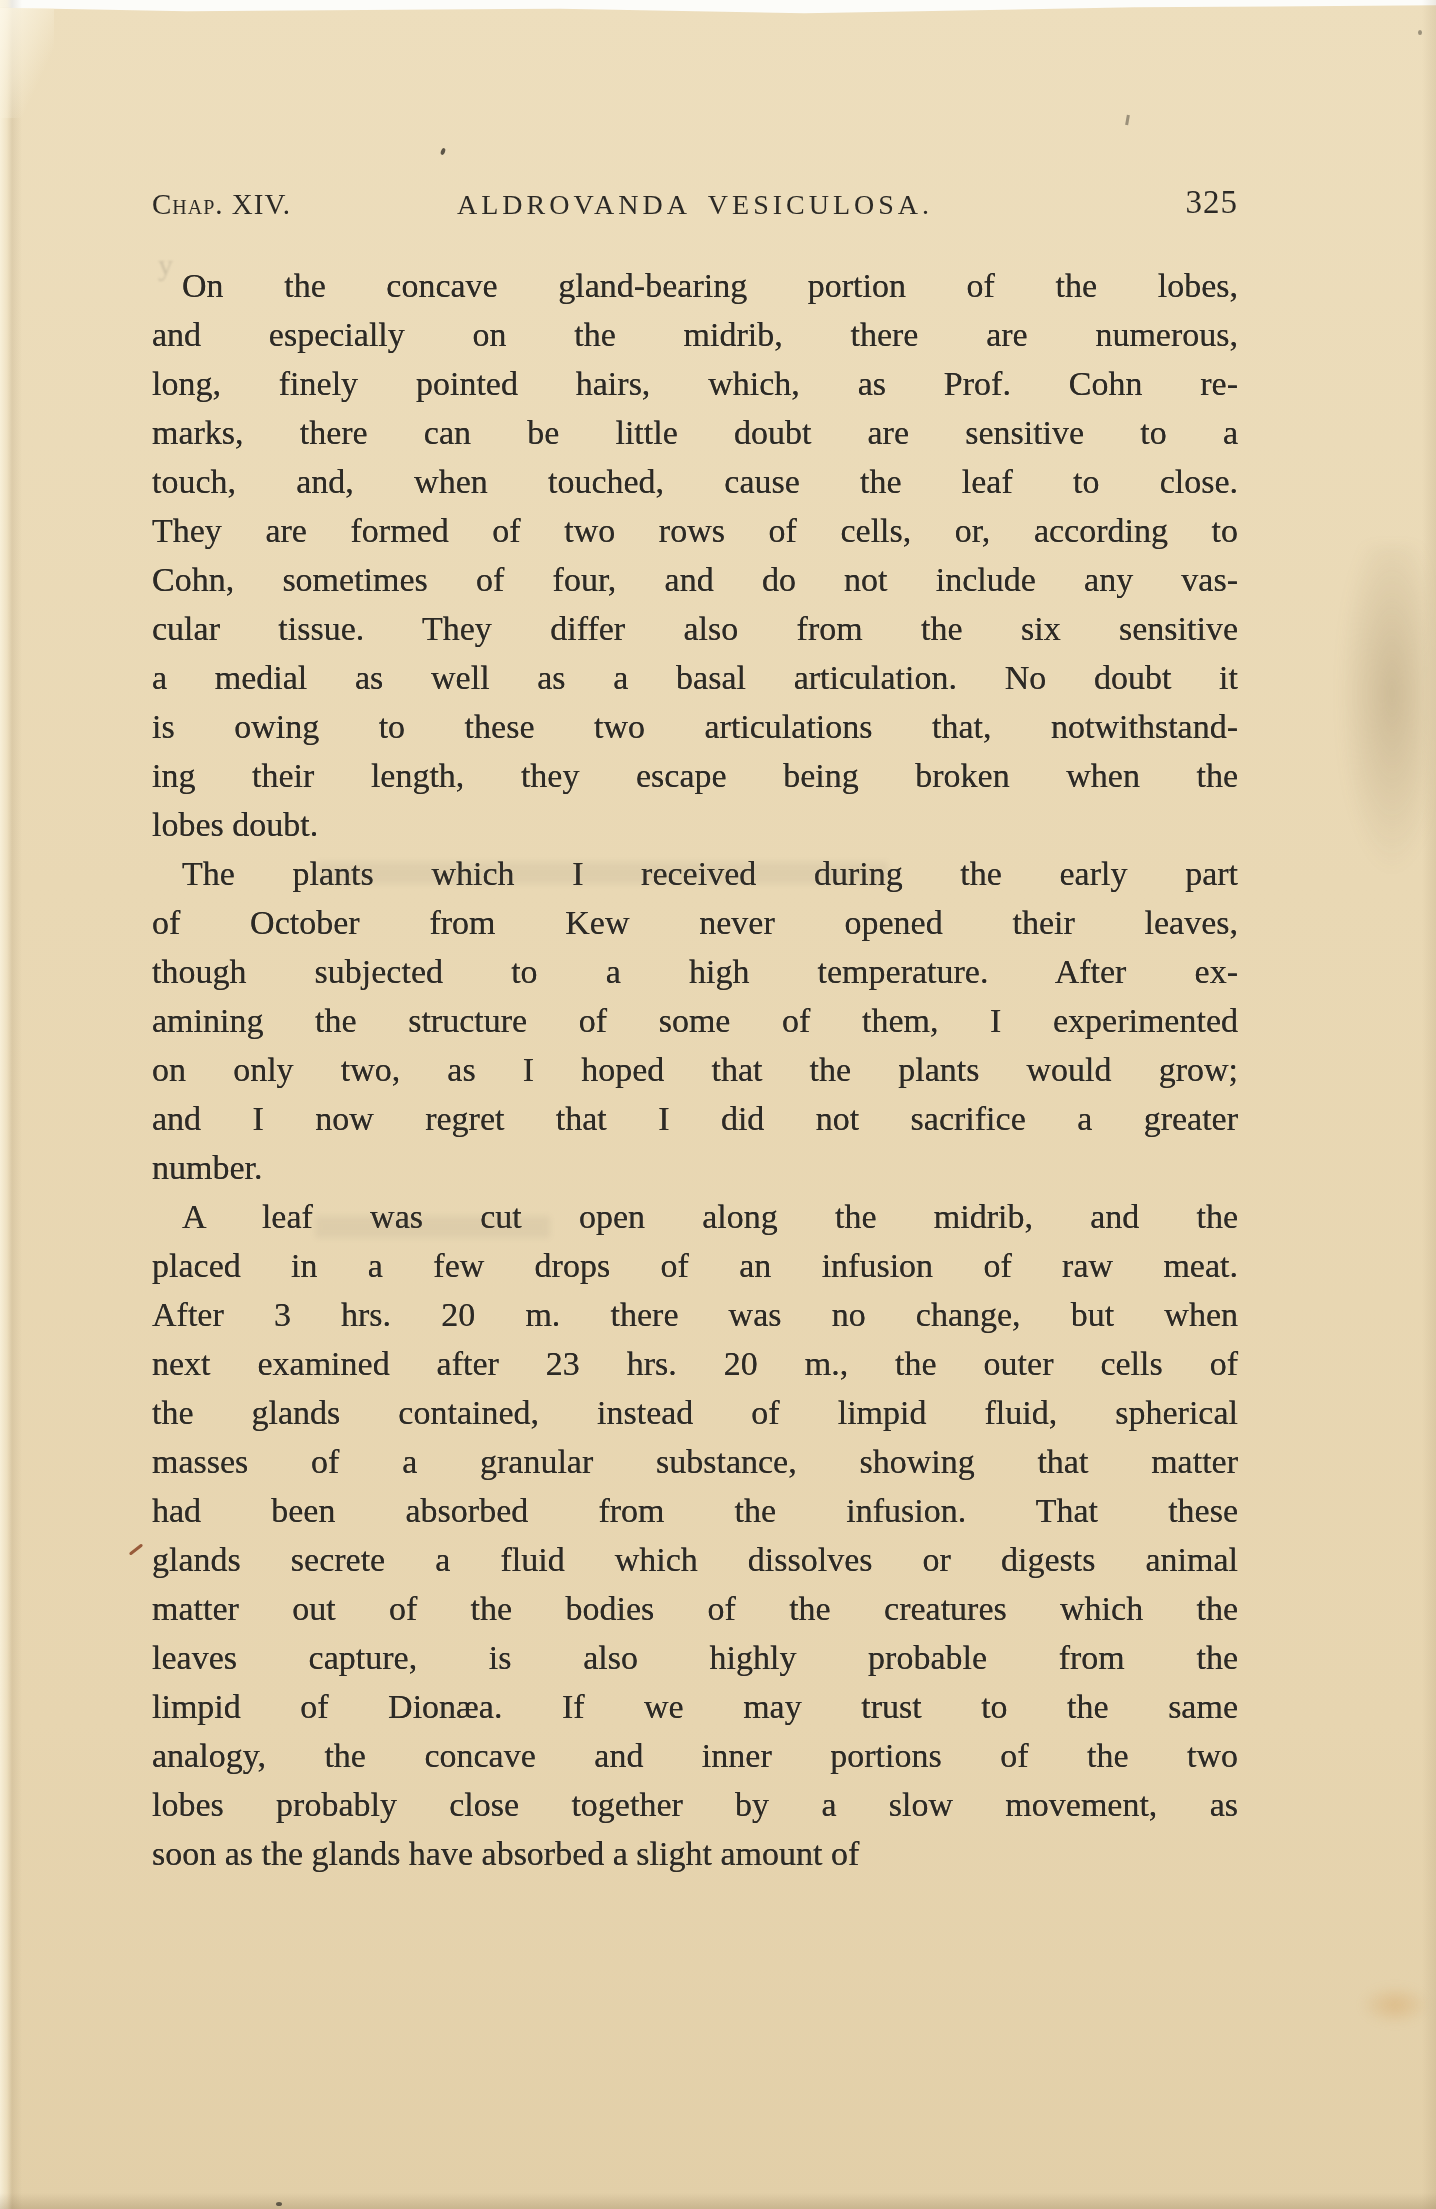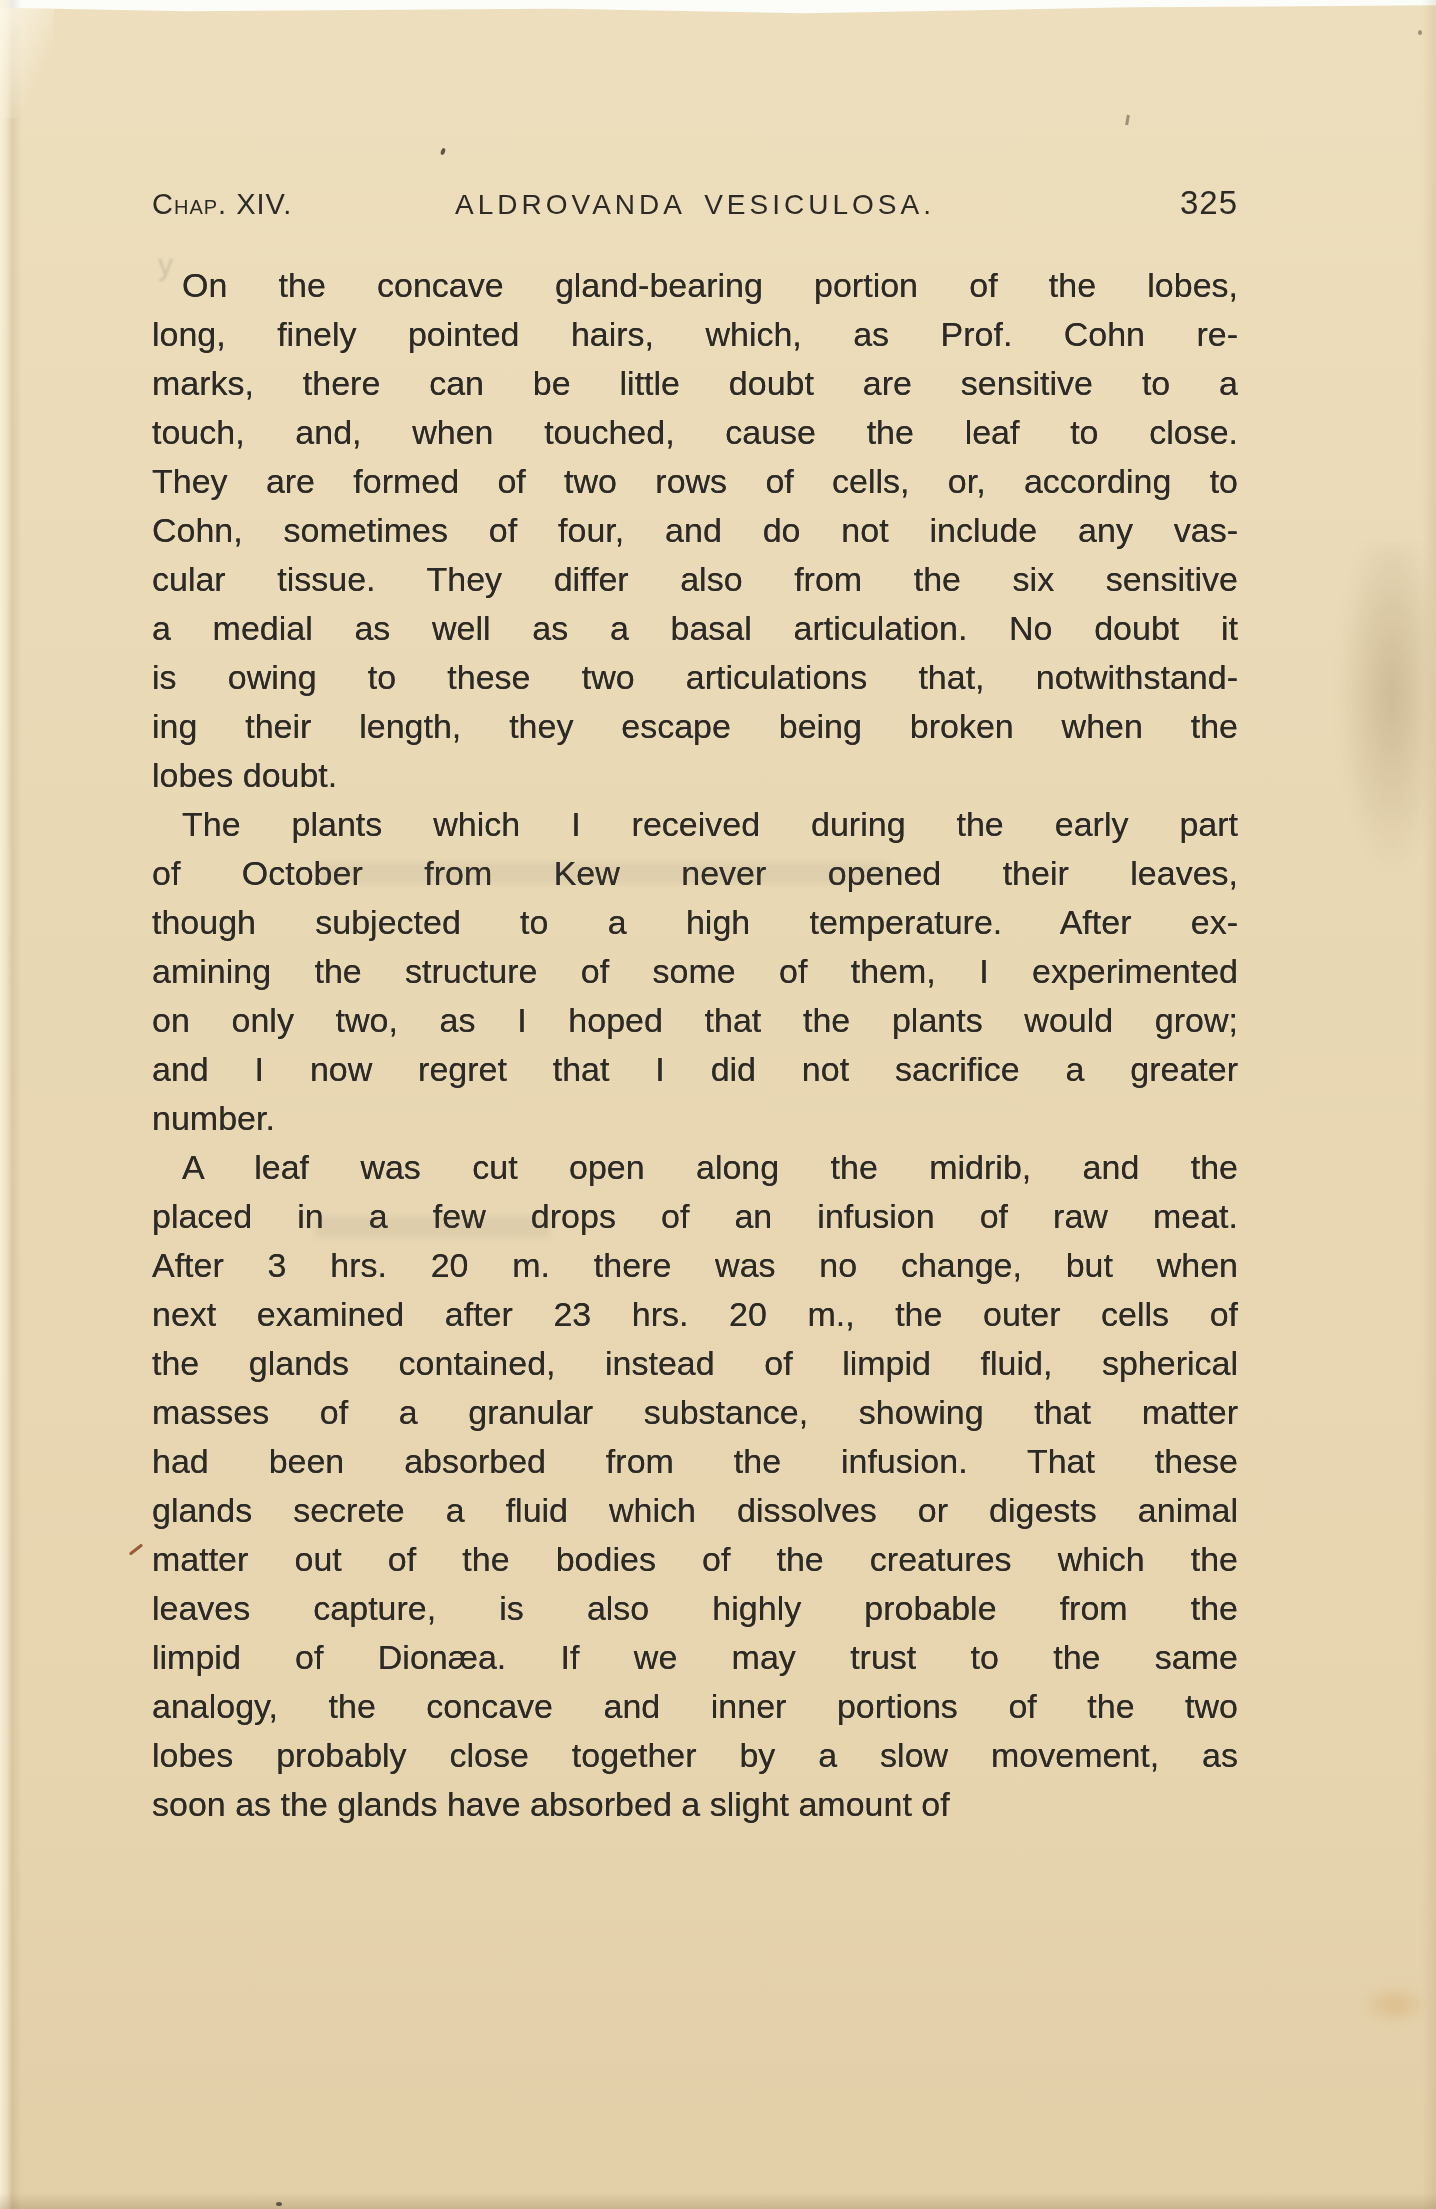--- a/index.html
+++ b/index.html
@@ -3,21 +3,21 @@
 <meta charset="utf-8">
 <style>
   html,body{margin:0;padding:0;background:#777;}
   #page{
     position:relative;
     width:1436px;height:2209px;
     margin:0 auto;
     background:
       linear-gradient(180deg, #eddebd 0%, #e9d8b4 40%, #e7d5b0 78%, #e2cfa8 100%);
     overflow:hidden;
-    font-family:Liberation Sans, sans-serif;
+    font-family:Liberation Serif, serif;
     color:#2c2a26;
   }
   
   .scan-top{
     position:absolute;top:0;left:0;width:1436px;height:14px;
     background:#fcfcf9;
     clip-path:polygon(0 0,100% 0,100% 38%,79% 52%,56% 95%,39% 62%,13% 80%,0 55%);
   }
   
   .edge-left{
@@ -108,20 +108,21 @@
 
   <div class="header">
     <span class="chapter">Chap. XIV.</span>
     <span class="running-title">ALDROVANDA VESICULOSA.</span>
     <span class="page-number">325</span>
   </div>
 
   <div class="text-block">
       <div class="paragraph">
         <div class="line first">On the concave gland-bearing portion of the lobes,</div>
+        <div class="line">and especially on the midrib, there are numerous,</div>
         <div class="line">long, finely pointed hairs, which, as Prof. Cohn re-</div>
         <div class="line">marks, there can be little doubt are sensitive to a</div>
         <div class="line">touch, and, when touched, cause the leaf to close.</div>
         <div class="line">They are formed of two rows of cells, or, according to</div>
         <div class="line">Cohn, sometimes of four, and do not include any vas-</div>
         <div class="line">cular tissue.  They differ also from the six sensitive</div>
         <div class="line">a medial as well as a basal articulation.  No doubt it</div>
         <div class="line">is owing to these two articulations that, notwithstand-</div>
         <div class="line">ing their length, they escape being broken when the</div>
         <div class="line last">lobes doubt.</div>

